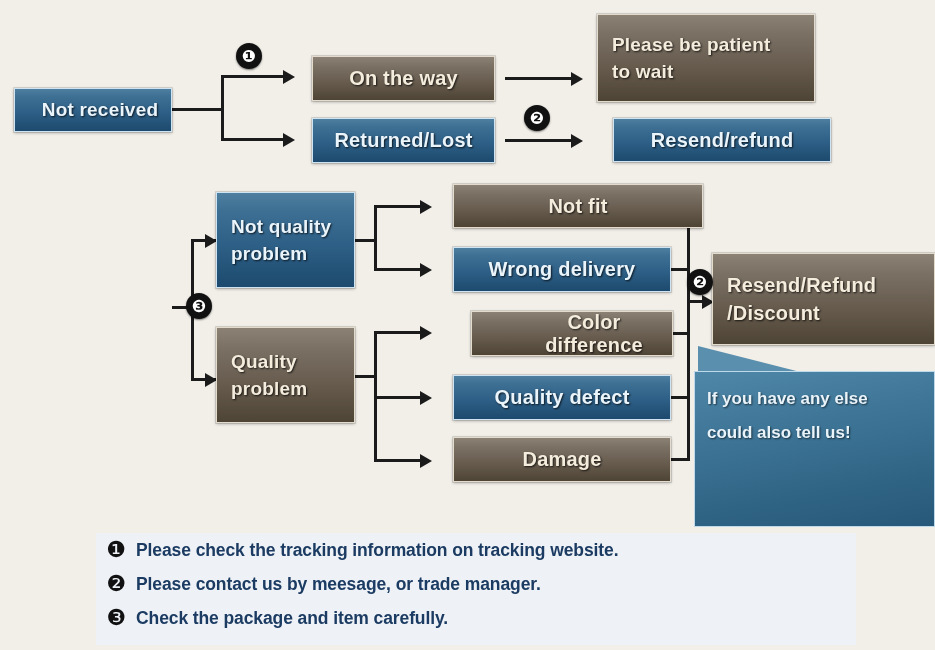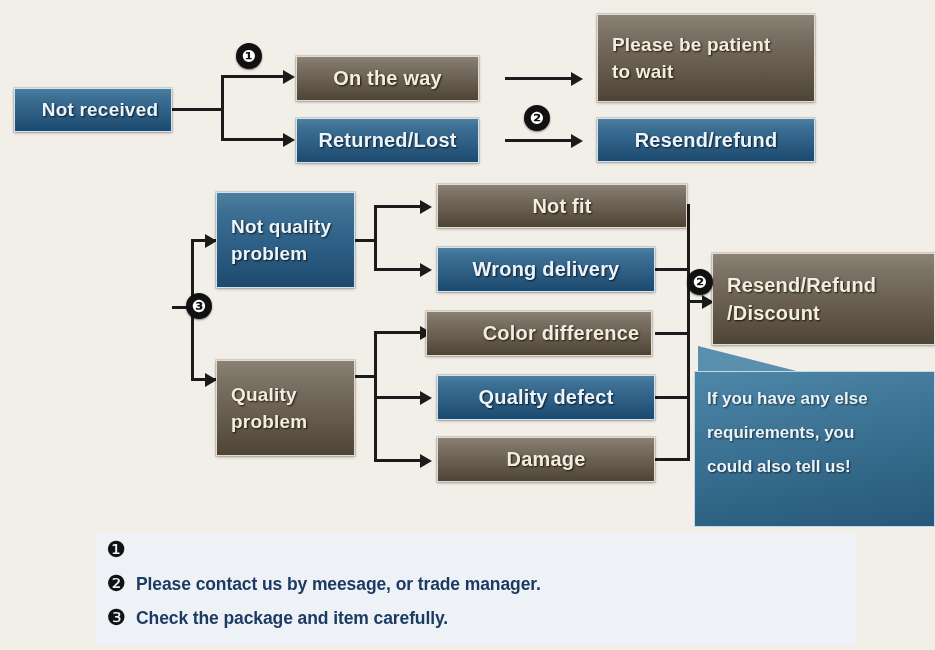--- a/index.html
+++ b/index.html
@@ -30,21 +30,21 @@
   .node.blue{
     background:linear-gradient(180deg,#4e7fa0 0%,#3e7094 18%,#2e5f86 55%,#1d4a6e 100%);
     color:#eaf4fb;
     border-color:#cfe4f2;
   }
   .node.brown{
     background:linear-gradient(180deg,#8b8175 0%,#7a7064 22%,#655a4c 62%,#4e4436 100%);
     color:#f4ecdc;
     border-color:#e3dbcc;
   }
-  .node.center{justify-content:center;text-align:center;}
+  .node.center{justify-content:center;text-align:center;margin-left:16px;}
   .node.pad{padding-left:14px;justify-content:center;}
   .node.two-line{
     flex-direction:column;
     align-items:flex-start;
     justify-content:center;
     line-height:1.0;
     padding-left:14px;
   }
   .node.two-line .ln{display:block;margin:4px 0;}
 
@@ -180,21 +180,21 @@
   <div class="ln-h" style="left:191px;top:378px;width:26px;"></div>
   <div class="arrow" style="left:205px;top:373px;"></div>
 
   <div class="step" style="left:186px;top:293px;">❸</div>
 
   <div class="node blue two-line" style="left:216px;top:192px;width:139px;height:96px;font-size:19px;">
     <span class="ln">Not quality</span>
     <span class="ln">problem</span>
   </div>
 
-  <div class="node brown two-line" style="left:216px;top:327px;width:139px;height:96px;font-size:19px;margin-top:33px;">
+  <div class="node brown two-line" style="left:216px;top:327px;width:139px;height:96px;font-size:19px;">
     <span class="ln">Quality</span>
     <span class="ln">problem</span>
   </div>
 
   <div class="ln-h" style="left:355px;top:239px;width:22px;"></div>
   <div class="ln-v" style="left:374px;top:205px;height:66px;"></div>
   <div class="ln-h" style="left:374px;top:205px;width:50px;"></div>
   <div class="arrow" style="left:420px;top:200px;"></div>
   <div class="ln-h" style="left:374px;top:268px;width:50px;"></div>
   <div class="arrow" style="left:420px;top:263px;"></div>
@@ -207,21 +207,21 @@
   <div class="arrow" style="left:420px;top:391px;"></div>
   <div class="ln-h" style="left:374px;top:459px;width:50px;"></div>
   <div class="arrow" style="left:420px;top:454px;"></div>
 
   <div class="node brown center" style="left:437px;top:184px;width:250px;height:44px;font-size:20px;">
     <span>Not fit</span>
   </div>
   <div class="node blue center" style="left:437px;top:247px;width:218px;height:45px;font-size:20px;">
     <span>Wrong delivery</span>
   </div>
-  <div class="node brown center" style="left:426px;top:311px;width:226px;height:45px;font-size:20px;padding-left:44px;">
+  <div class="node brown center" style="left:455px;top:311px;width:202px;height:45px;font-size:20px;padding-left:44px;">
     <span>Color difference</span>
   </div>
   <div class="node blue center" style="left:437px;top:375px;width:218px;height:45px;font-size:20px;">
     <span>Quality defect</span>
   </div>
   <div class="node brown center" style="left:437px;top:437px;width:218px;height:45px;font-size:20px;">
     <span>Damage</span>
   </div>
 
   <div class="ln-h" style="left:655px;top:204px;width:34px;"></div>
@@ -236,27 +236,27 @@
   <div class="step" style="left:687px;top:269px;">❷</div>
 
   <div class="node brown two-line" style="left:712px;top:253px;width:223px;height:92px;font-size:20px;">
     <span class="ln">Resend/Refund</span>
     <span class="ln">/Discount</span>
   </div>
 
   <div id="bubble-tail"></div>
   <div id="bubble">
     <div>If you have any else</div>
-    <div>requirements, you</div>
     <div>could also tell us!</div>
   </div>
 
   <div id="legend">
     <div class="legend-row">
       <div class="legend-num">❶</div>
+      <div class="legend-text">Please check the tracking information on tracking website.</div>
     </div>
     <div class="legend-row">
       <div class="legend-num">❷</div>
       <div class="legend-text">Please contact us by meesage, or trade manager.</div>
     </div>
     <div class="legend-row">
       <div class="legend-num">❸</div>
       <div class="legend-text">Check the package and item carefully.</div>
     </div>
   </div>

